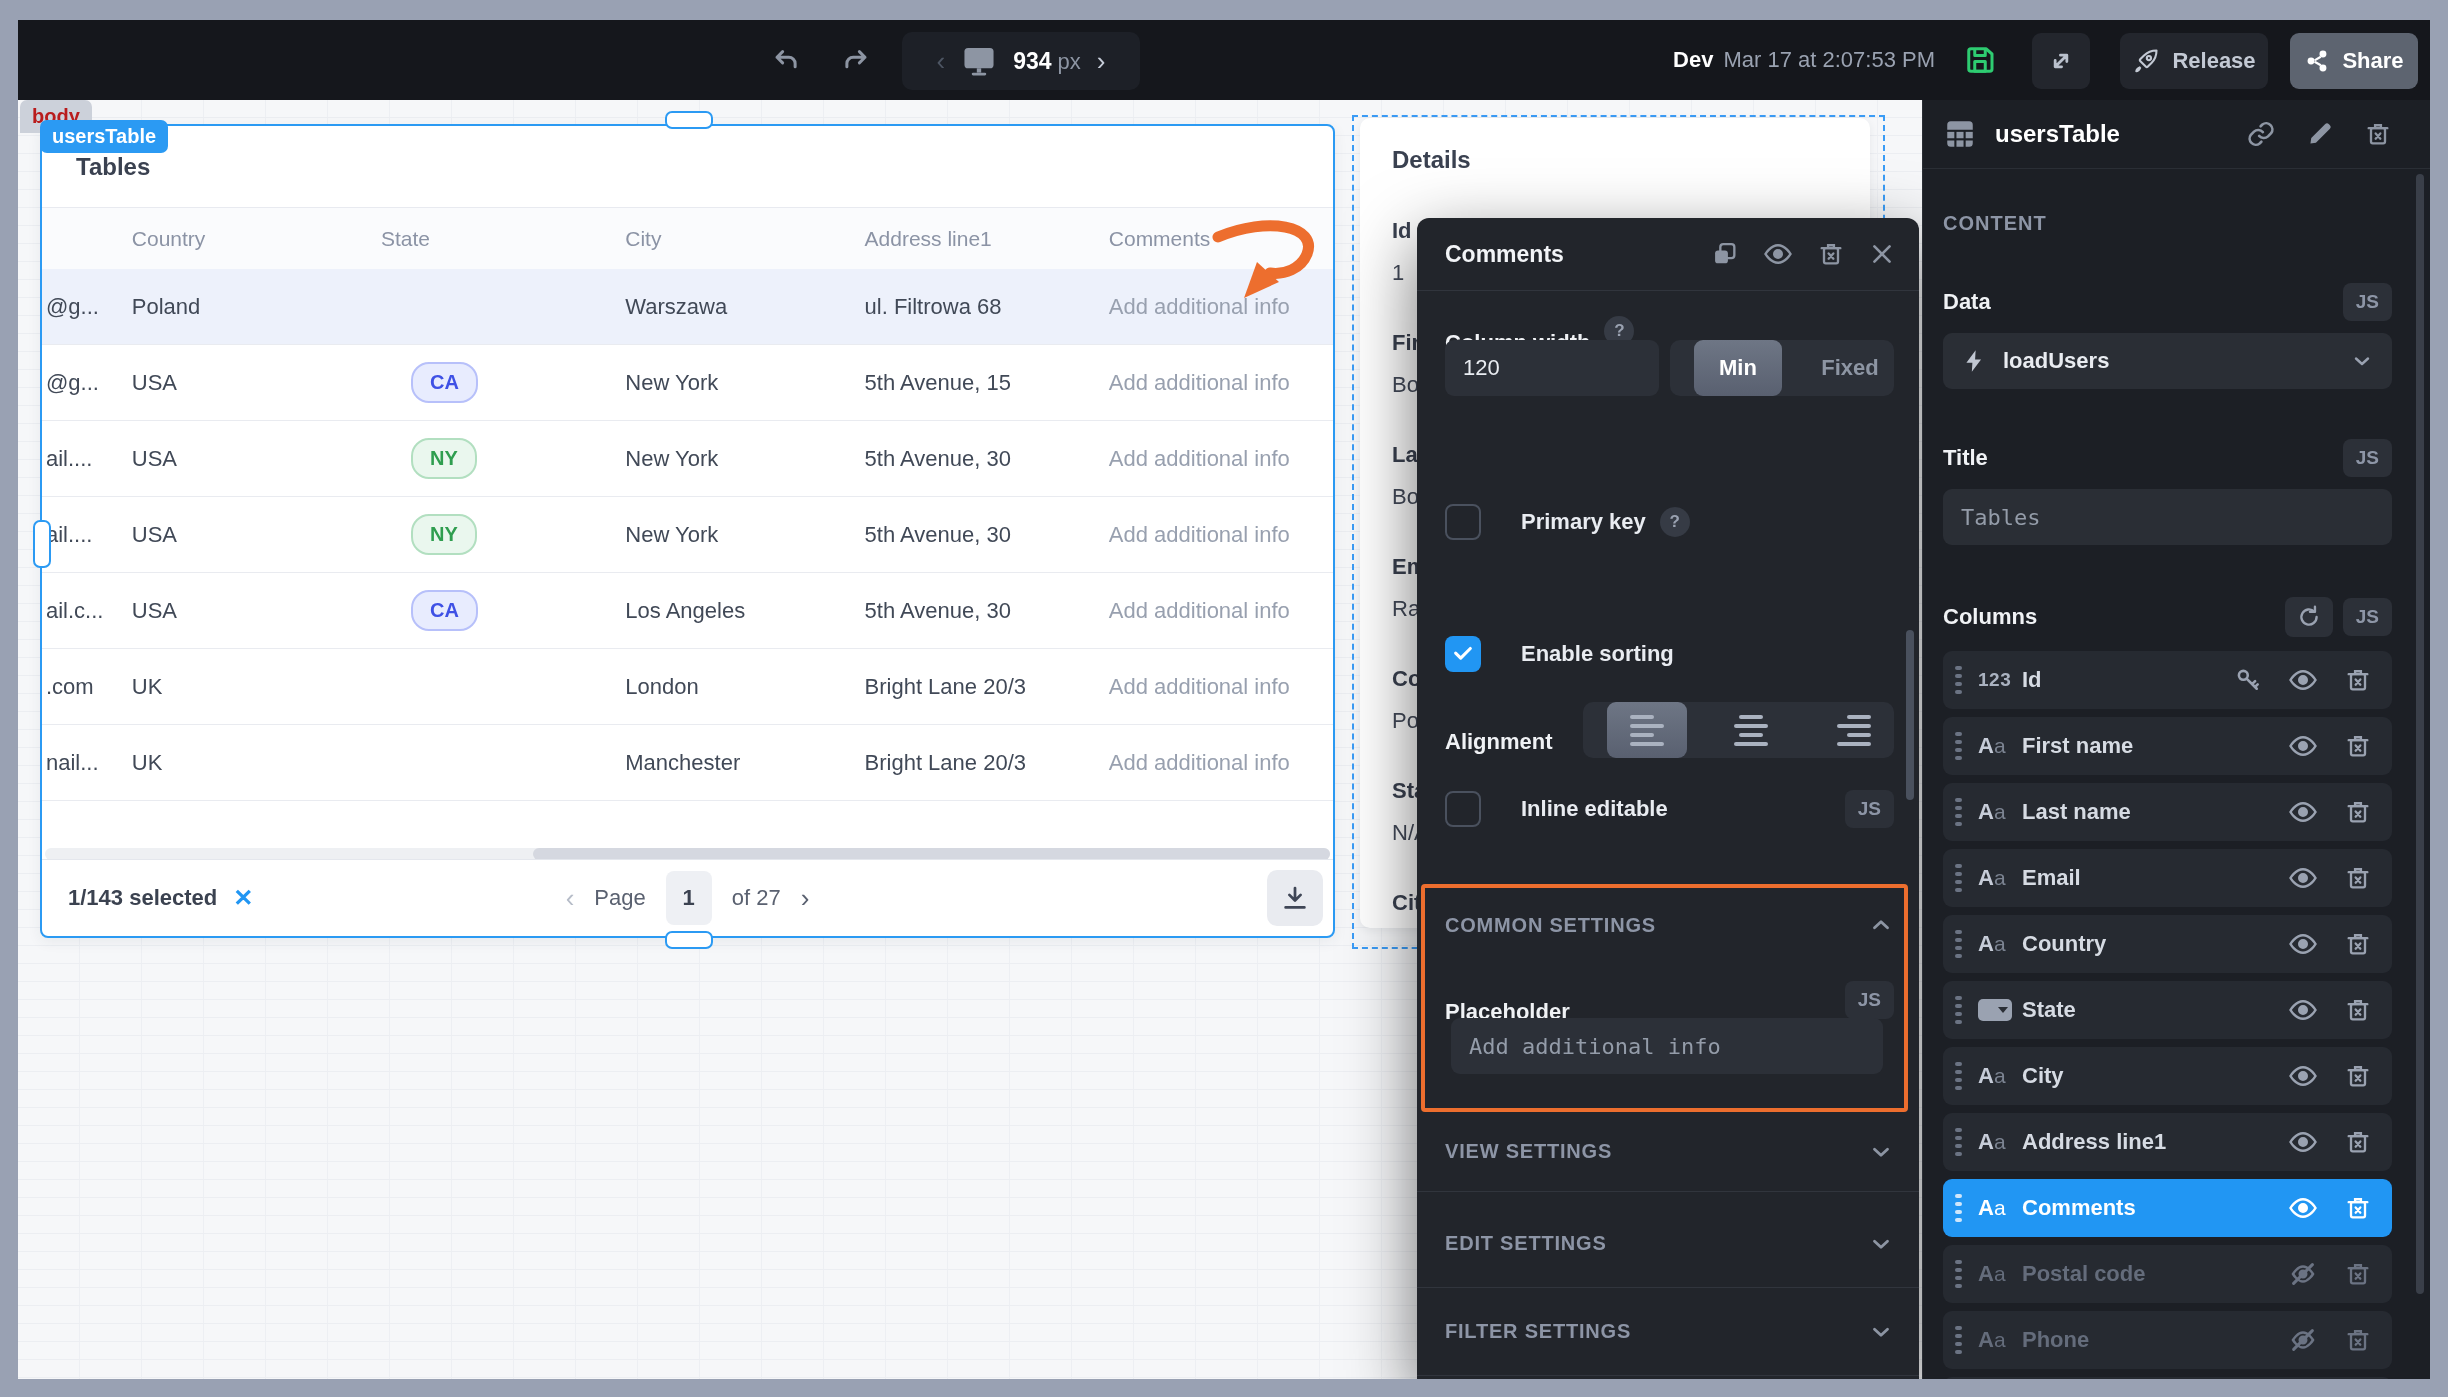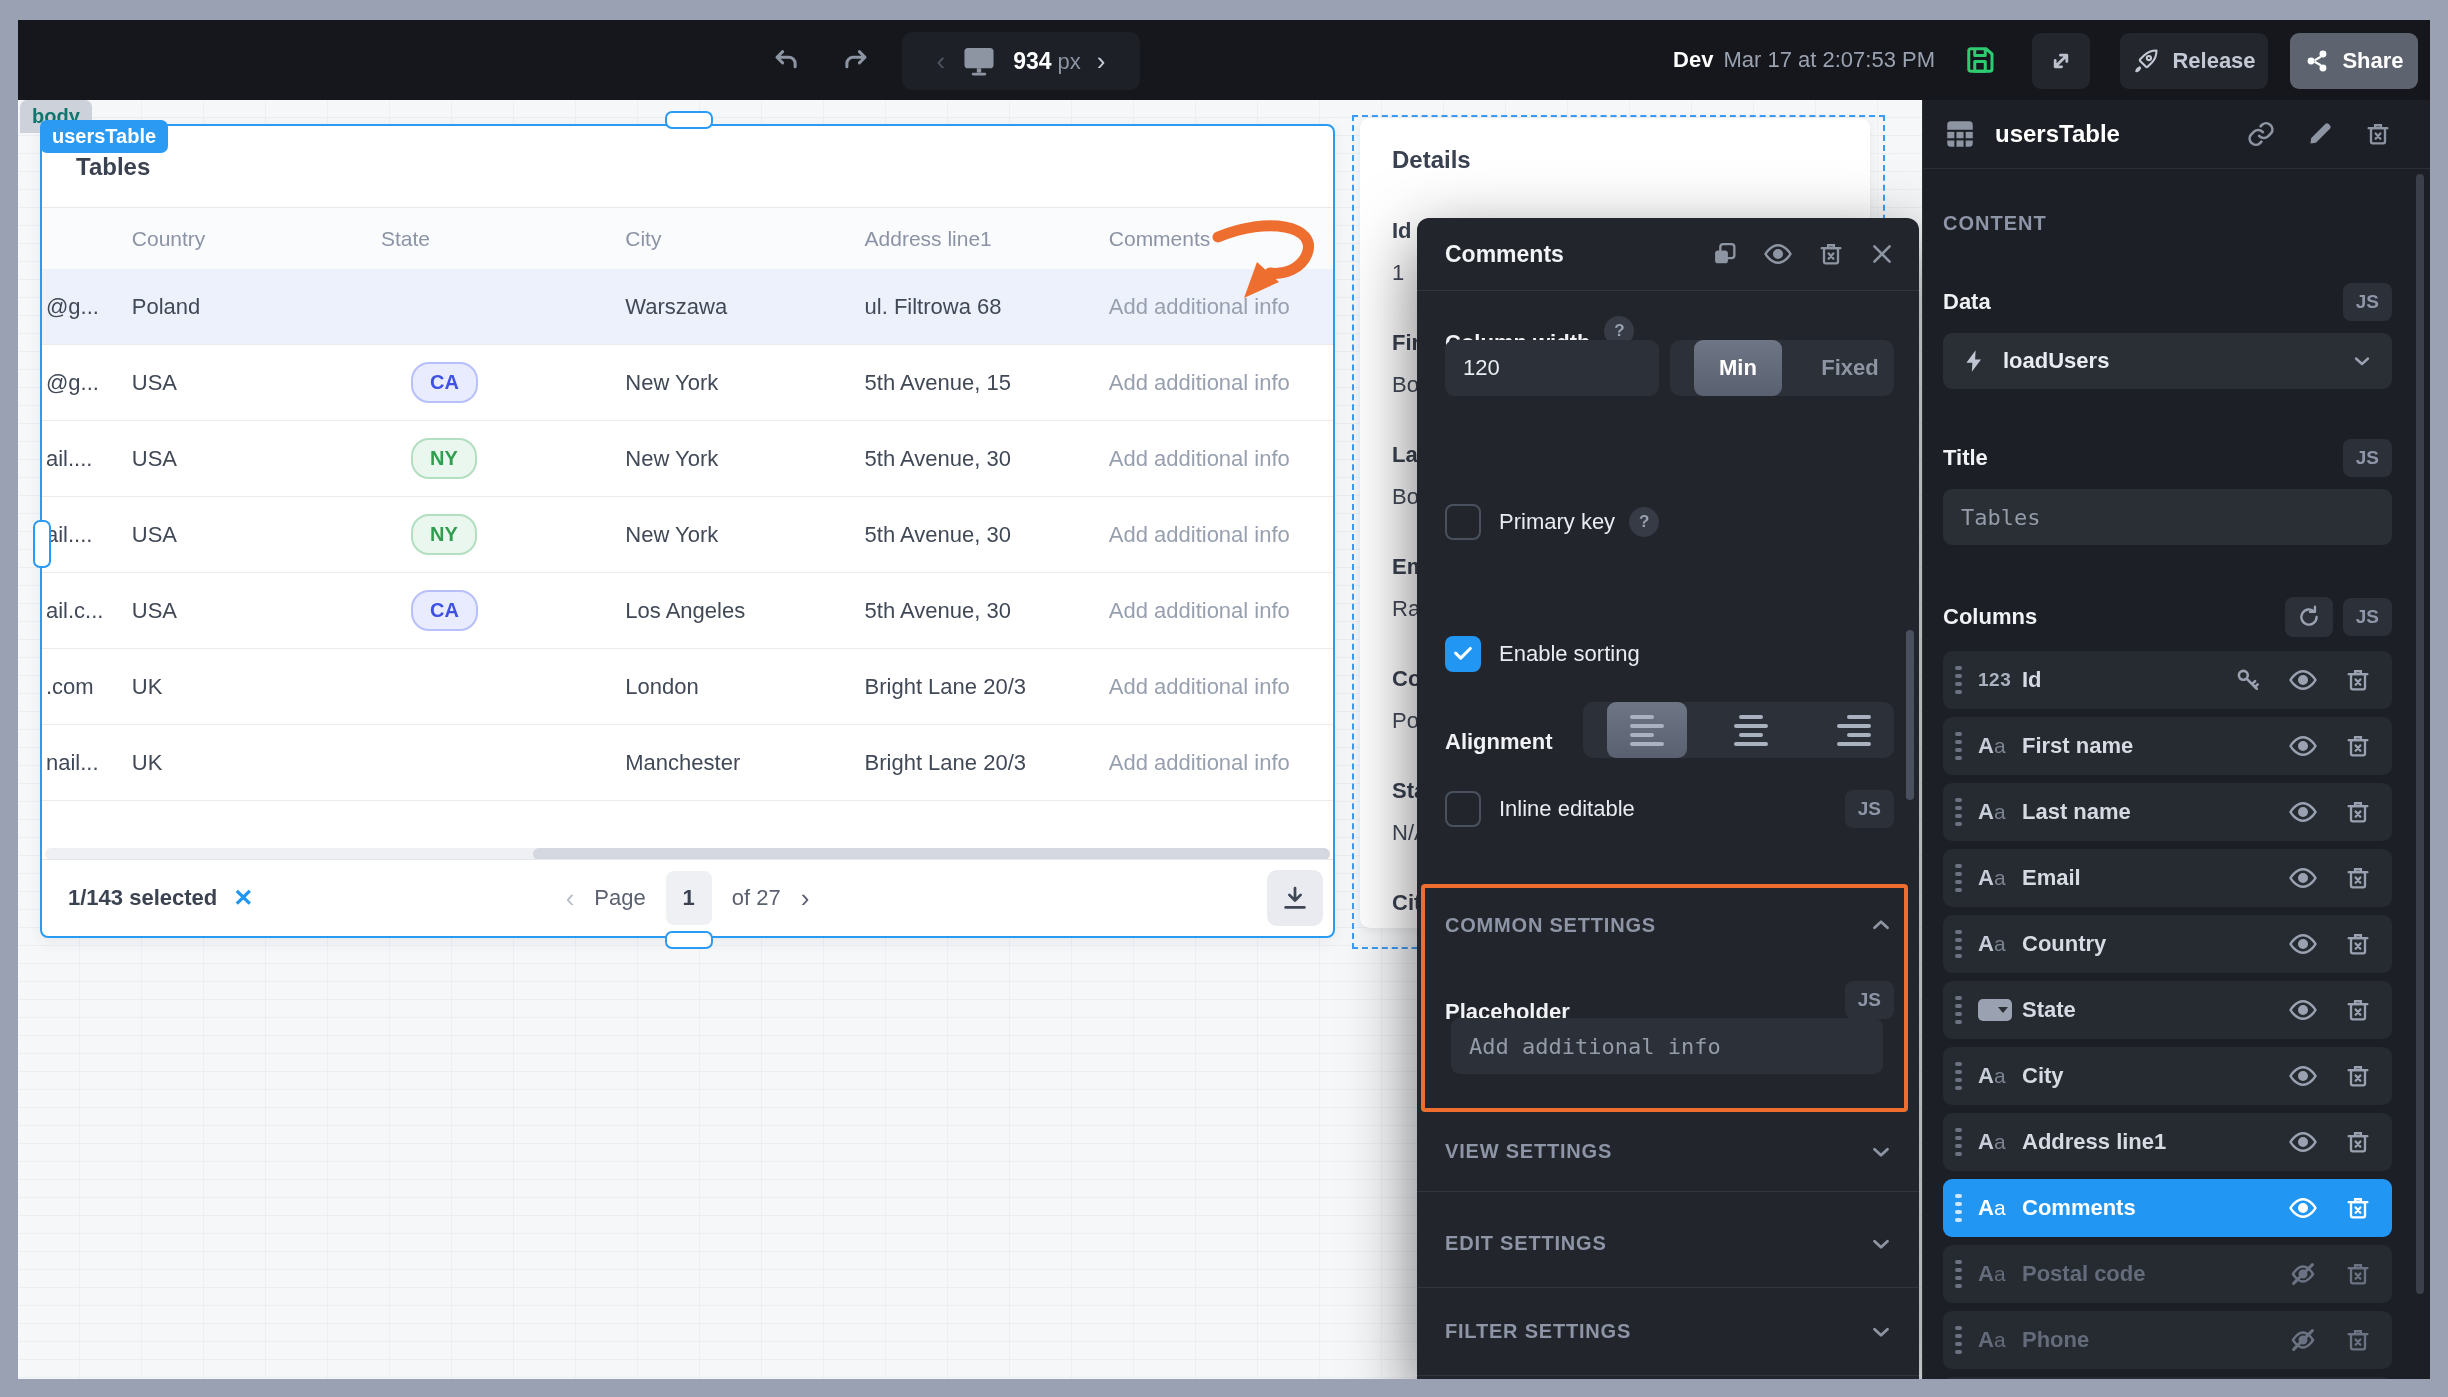--- a/index.html
+++ b/index.html
@@ -28,21 +28,21 @@
   .share-btn{position:absolute;left:2272px;top:13px;width:128px;height:56px;background:#5d6470;border-radius:9px;
     display:flex;align-items:center;justify-content:center;gap:12px;color:#fff;font-size:22px;font-weight:700;}
 
   
   .stage{position:absolute;left:0;top:80px;width:2412px;height:1279px;display:flex;}
   .canvas{position:relative;width:1904px;height:1279px;background-color:#f6f7f9;overflow:hidden;
     background-image:repeating-linear-gradient(to bottom,transparent 0 17px,#eceef2 17px 18px),
       repeating-linear-gradient(to right,transparent 0 61px,#edeff3 61px 62px);}
 
   .tag{position:absolute;font-size:20px;font-weight:700;padding:5px 12px;border-radius:7px;}
-  .body-tag{left:2px;top:0;background:#ccd1da;color:#0f766e;border-radius:7px 7px 0 0;z-index:4;}
+  .body-tag{left:2px;top:0;background:#ccd1da;color:#b91c1c;border-radius:7px 7px 0 0;z-index:4;}
   .table-tag{left:22px;top:20px;background:#2b9af3;color:#fff;z-index:6;}
 
   .dashed-box{position:absolute;left:1334px;top:15px;width:529px;height:830px;border:2px dashed #3b9cf6;z-index:1;}
   .details-panel{position:absolute;left:1342px;top:18px;width:510px;height:810px;background:#fff;border-radius:10px;
     box-shadow:0 2px 8px rgba(40,50,70,.08);z-index:2;padding:28px 0 0 32px;box-sizing:border-box;}
   .details-title{font-size:24px;font-weight:700;color:#3a4150;}
   .dfield{margin-top:0;}
   .dlabel{font-size:22px;font-weight:700;color:#3a4150;margin-top:44px;white-space:nowrap;}
   .dvalue{font-size:22px;color:#434a59;margin-top:16px;white-space:nowrap;}
 
@@ -100,21 +100,21 @@
   .qmark{width:30px;height:30px;border-radius:50%;background:#363b45;color:#9aa2b1;font-size:17px;font-weight:700;
     display:flex;align-items:center;justify-content:center;margin-left:14px;}
   .dk-input{background:#2c3038;border-radius:9px;color:#e9ecf1;font-size:22px;display:flex;align-items:center;
     padding-left:18px;box-sizing:border-box;}
   .mono{font-family:"DejaVu Sans Mono",monospace;color:#949ca9;}
   .seg{background:#2c3038;border-radius:10px;display:flex;padding:0;overflow:hidden;}
   .seg .opt{flex:1;display:flex;align-items:center;justify-content:center;color:#8d95a3;font-size:22px;font-weight:600;margin-left:24px;}
   .seg .opt.on{background:linear-gradient(#6e7685,#596070);color:#fff;border-radius:9px;}
   .cbx{width:36px;height:36px;border-radius:8px;border:2px solid #4a515e;box-sizing:border-box;flex:none;}
   .cbx.on{border:none;background:#2196f3;display:flex;align-items:center;justify-content:center;}
-  .cbx-label{color:#e9ecf1;font-size:22px;font-weight:400;margin-left:18px;}
+  .cbx-label{color:#e9ecf1;font-size:22px;font-weight:700;margin-left:40px;}
   .js-badge{background:#2c3038;border-radius:8px;color:#8d95a6;font-size:19px;font-weight:700;
     padding:8px 13px;margin-left:auto;text-align:center;}
   .align-ic{display:flex;flex-direction:column;gap:5px;width:34px;}
   .align-ic span{height:4px;border-radius:2px;background:#aab2c0;}
   .sec-hdr{color:#8d95a6;font-size:20px;font-weight:700;letter-spacing:.8px;}
   .orange-box{position:absolute;left:4px;top:594px;width:487px;height:228px;border:4px solid #ed6e2e;
     border-radius:4px;box-sizing:border-box;}
   .sect{position:absolute;left:0;right:0;display:flex;align-items:center;padding:0 25px 0 28px;box-sizing:border-box;}
   .sect .chev{margin-left:auto;color:#8d95a3;}
   .pop-scroll{position:absolute;right:5px;top:340px;width:8px;height:170px;border-radius:4px;background:#4a515e;}

